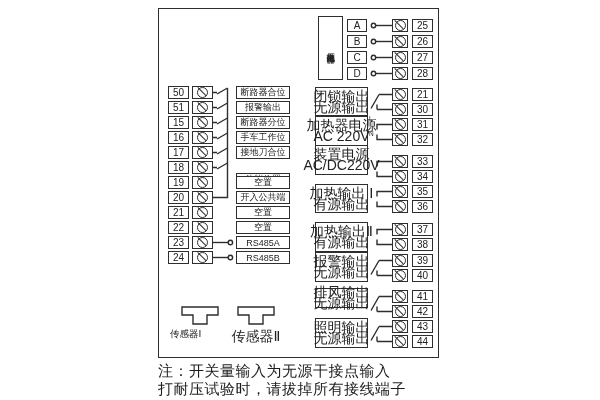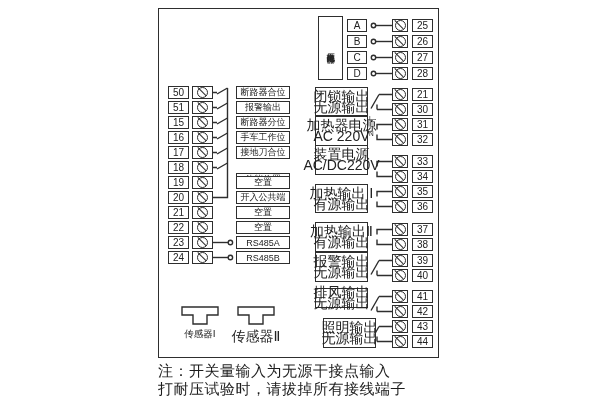--- a/index.html
+++ b/index.html
@@ -250,27 +250,27 @@
       <span>有源输出</span>
     </div>
   <div class="abs box blk" style="left:315px;top:252px;height:30px">
       <span>报警输出</span>
       <span>无源输出</span>
     </div>
   <div class="abs box blk" style="left:315px;top:288px;height:20px">
       <span>排风输出</span>
       <span>无源输出</span>
     </div>
-  <div class="abs box blk" style="left:323px;top:318px;height:30px">
+  <div class="abs box blk" style="left:315px;top:318px;height:30px">
       <span>照明输出</span>
       <span>无源输出</span>
     </div>
 
   <span class="abs wlab" style="left:369px;top:116px">L</span>
   <span class="abs wlab" style="left:369px;top:131px">N</span>
 
-  <div class="abs" style="left:170px;top:328px;width:60px;text-align:center;font-size:9.5px">传感器Ⅰ</div>
+  <div class="abs" style="left:170px;top:328px;width:60px;font-size:9.5px">传感器Ⅰ</div>
   <div class="abs" style="left:226px;top:328px;width:60px;text-align:center;font-size:14px">传感器Ⅱ</div>
 
   <div class="abs note" style="left:158px;top:380px">打耐压试验时，请拔掉所有接线端子</div>
   <div class="abs note" style="left:158px;top:362px">注：开关量输入为无源干接点输入</div>
 
 </div>
 
 </body></html>

